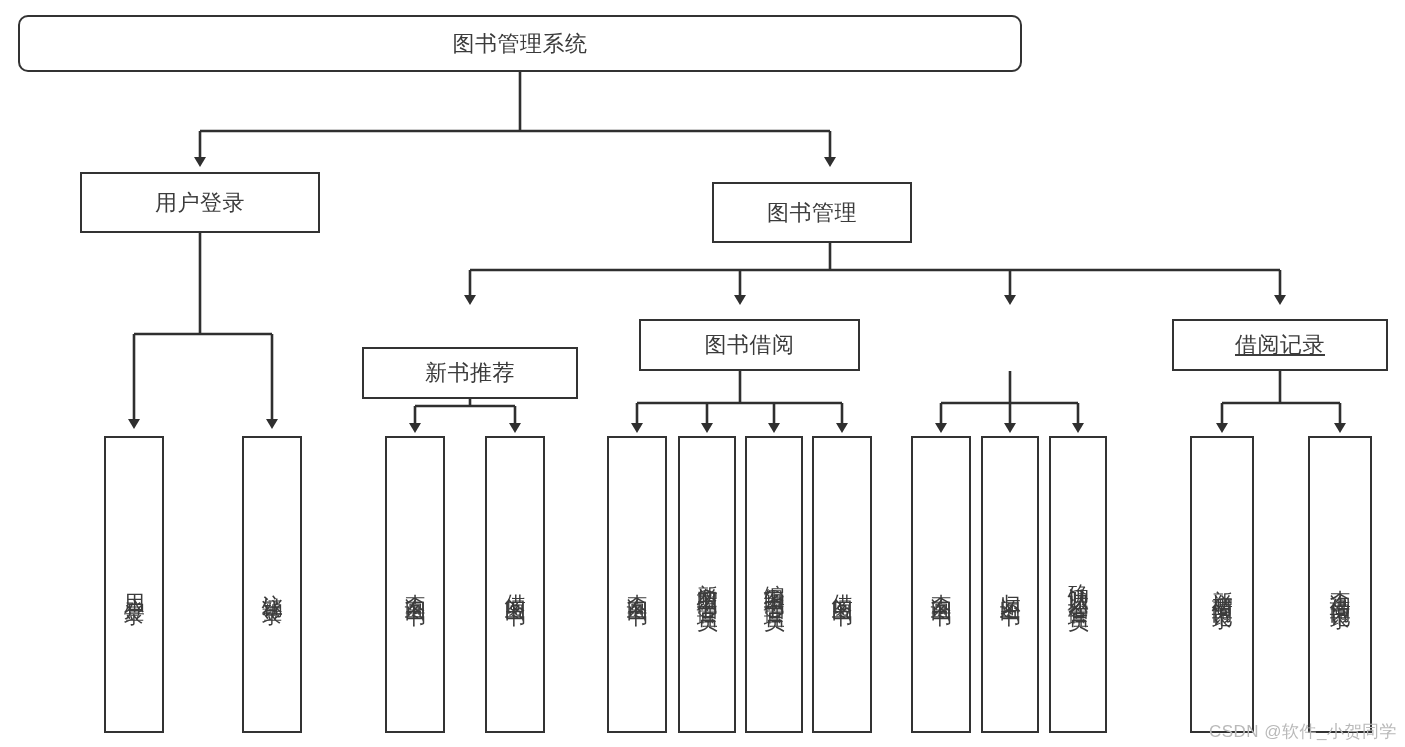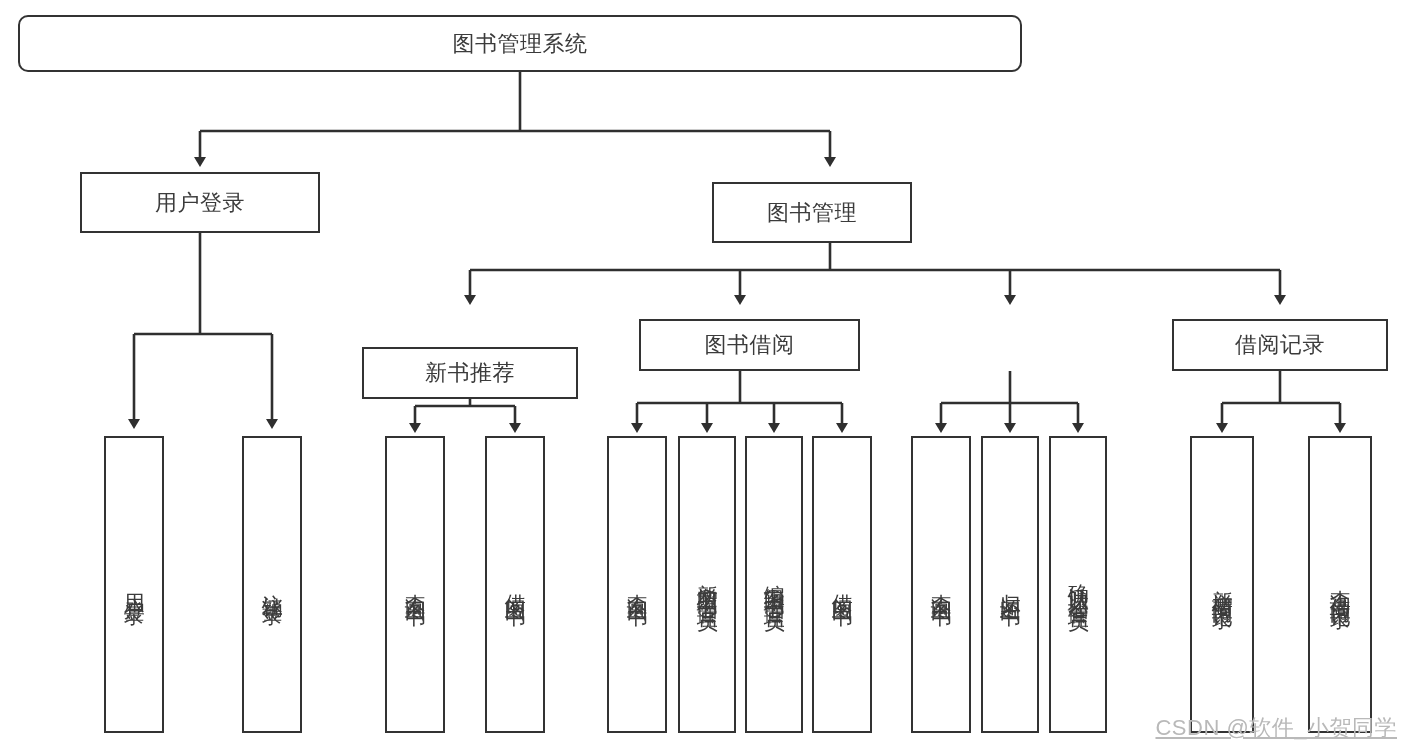--- a/index.html
+++ b/index.html
@@ -44,25 +44,24 @@
     writing-mode: vertical-rl;
     text-orientation: upright;
     letter-spacing: 4px;
     font-size: 21px;
     white-space: nowrap;
   }
   .watermark {
     position: absolute;
     right: 8px;
     bottom: 4px;
-    font-size: 22px;
+    font-size: 17px;
     color: #b9b9b9;
     white-space: nowrap;
     letter-spacing: 0.5px;
-    text-decoration: underline;
   }
 </style>
 </head>
 <body>
 
 <div id="canvas">
 
   <svg class="edges" viewBox="0 0 1405 747" xmlns="http://www.w3.org/2000/svg">
     <defs>
       <marker id="arrow" markerWidth="10" markerHeight="12" refX="1" refY="6" orient="auto" markerUnits="userSpaceOnUse">
@@ -123,21 +122,21 @@
   <div class="node" style="left:712px; top:172px; width:200px; height:61px;margin-top:10px;">
     <span class="label">图书管理</span>
   </div>
 
   <div class="node" style="left:362px; top:319px; width:216px; height:52px;margin-top:28px;">
     <span class="label">新书推荐</span>
   </div>
   <div class="node" style="left:639px; top:319px; width:221px; height:52px;">
     <span class="label">图书借阅</span>
   </div>
-  <div class="node" style="left:1172px; top:319px; width:216px; height:52px;">
+  <div class="node" style="left:1172px; top:319px; width:216px; height:52px;text-decoration:underline;">
     <span class="label">借阅记录</span>
   </div>
 
   <div class="node vertical" style="left:104px; top:436px; width:60px; height:297px;">
     <span class="label">用户登录</span>
   </div>
   <div class="node vertical" style="left:242px; top:436px; width:60px; height:297px;">
     <span class="label">注销登录</span>
   </div>
 

